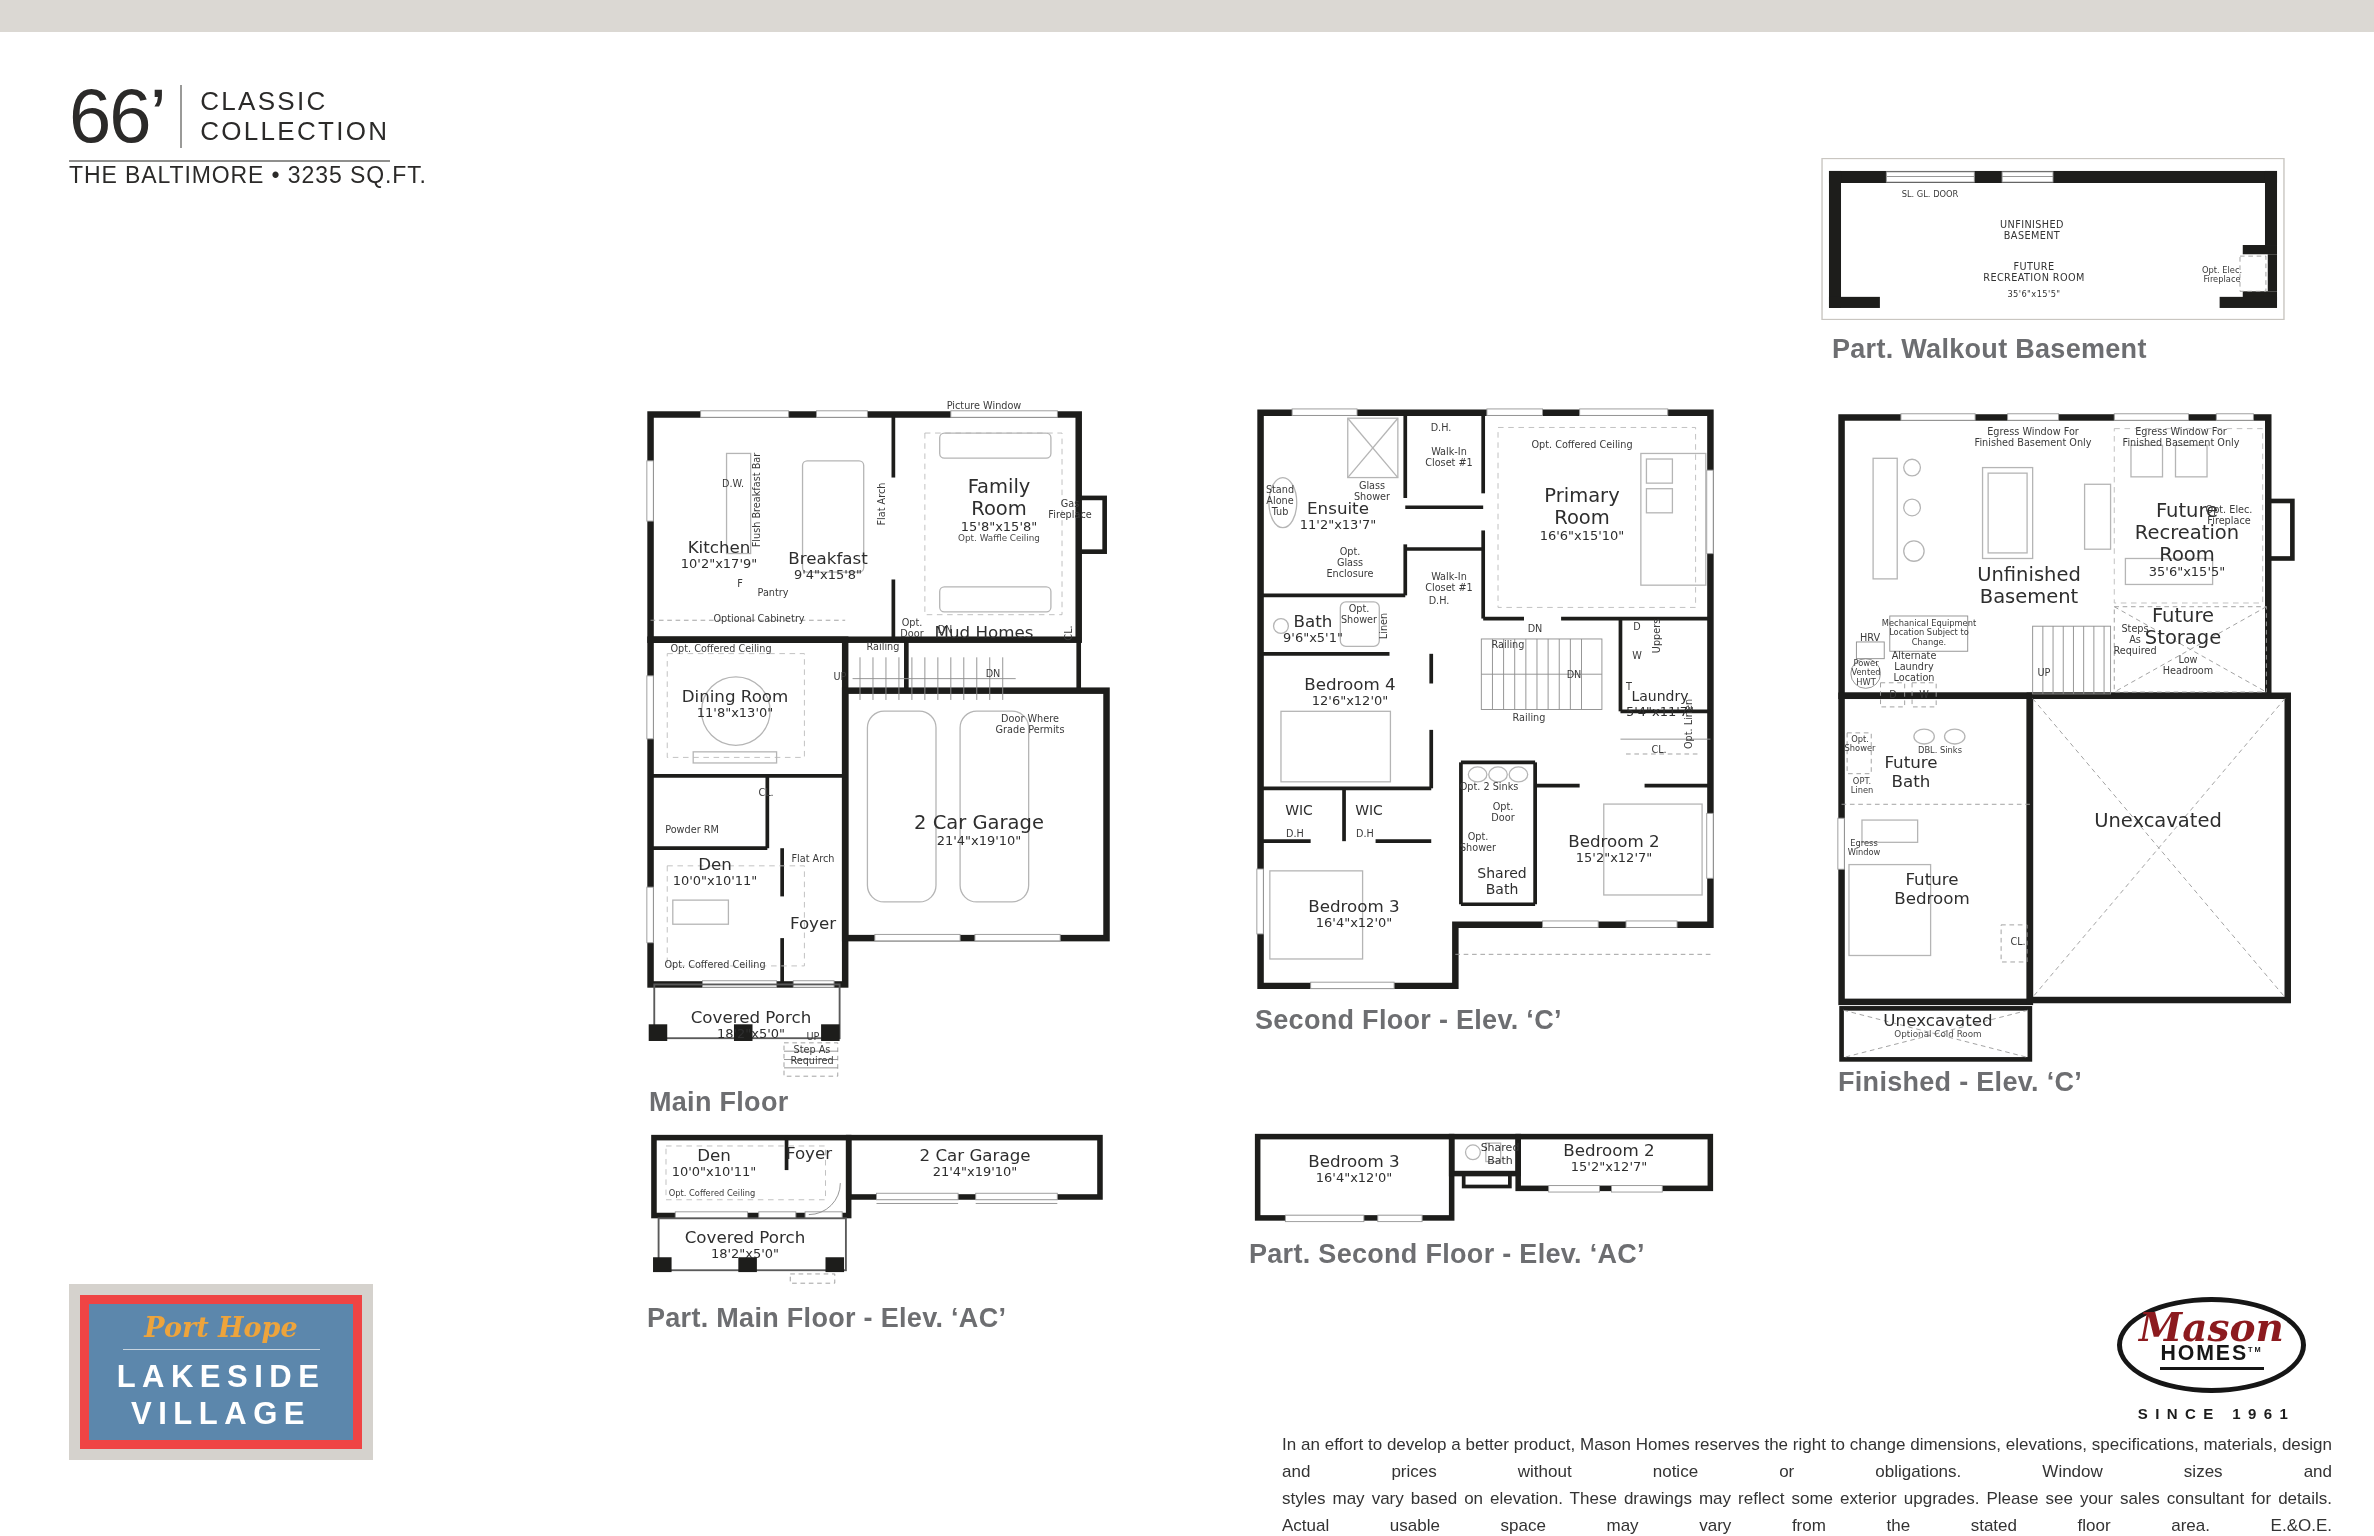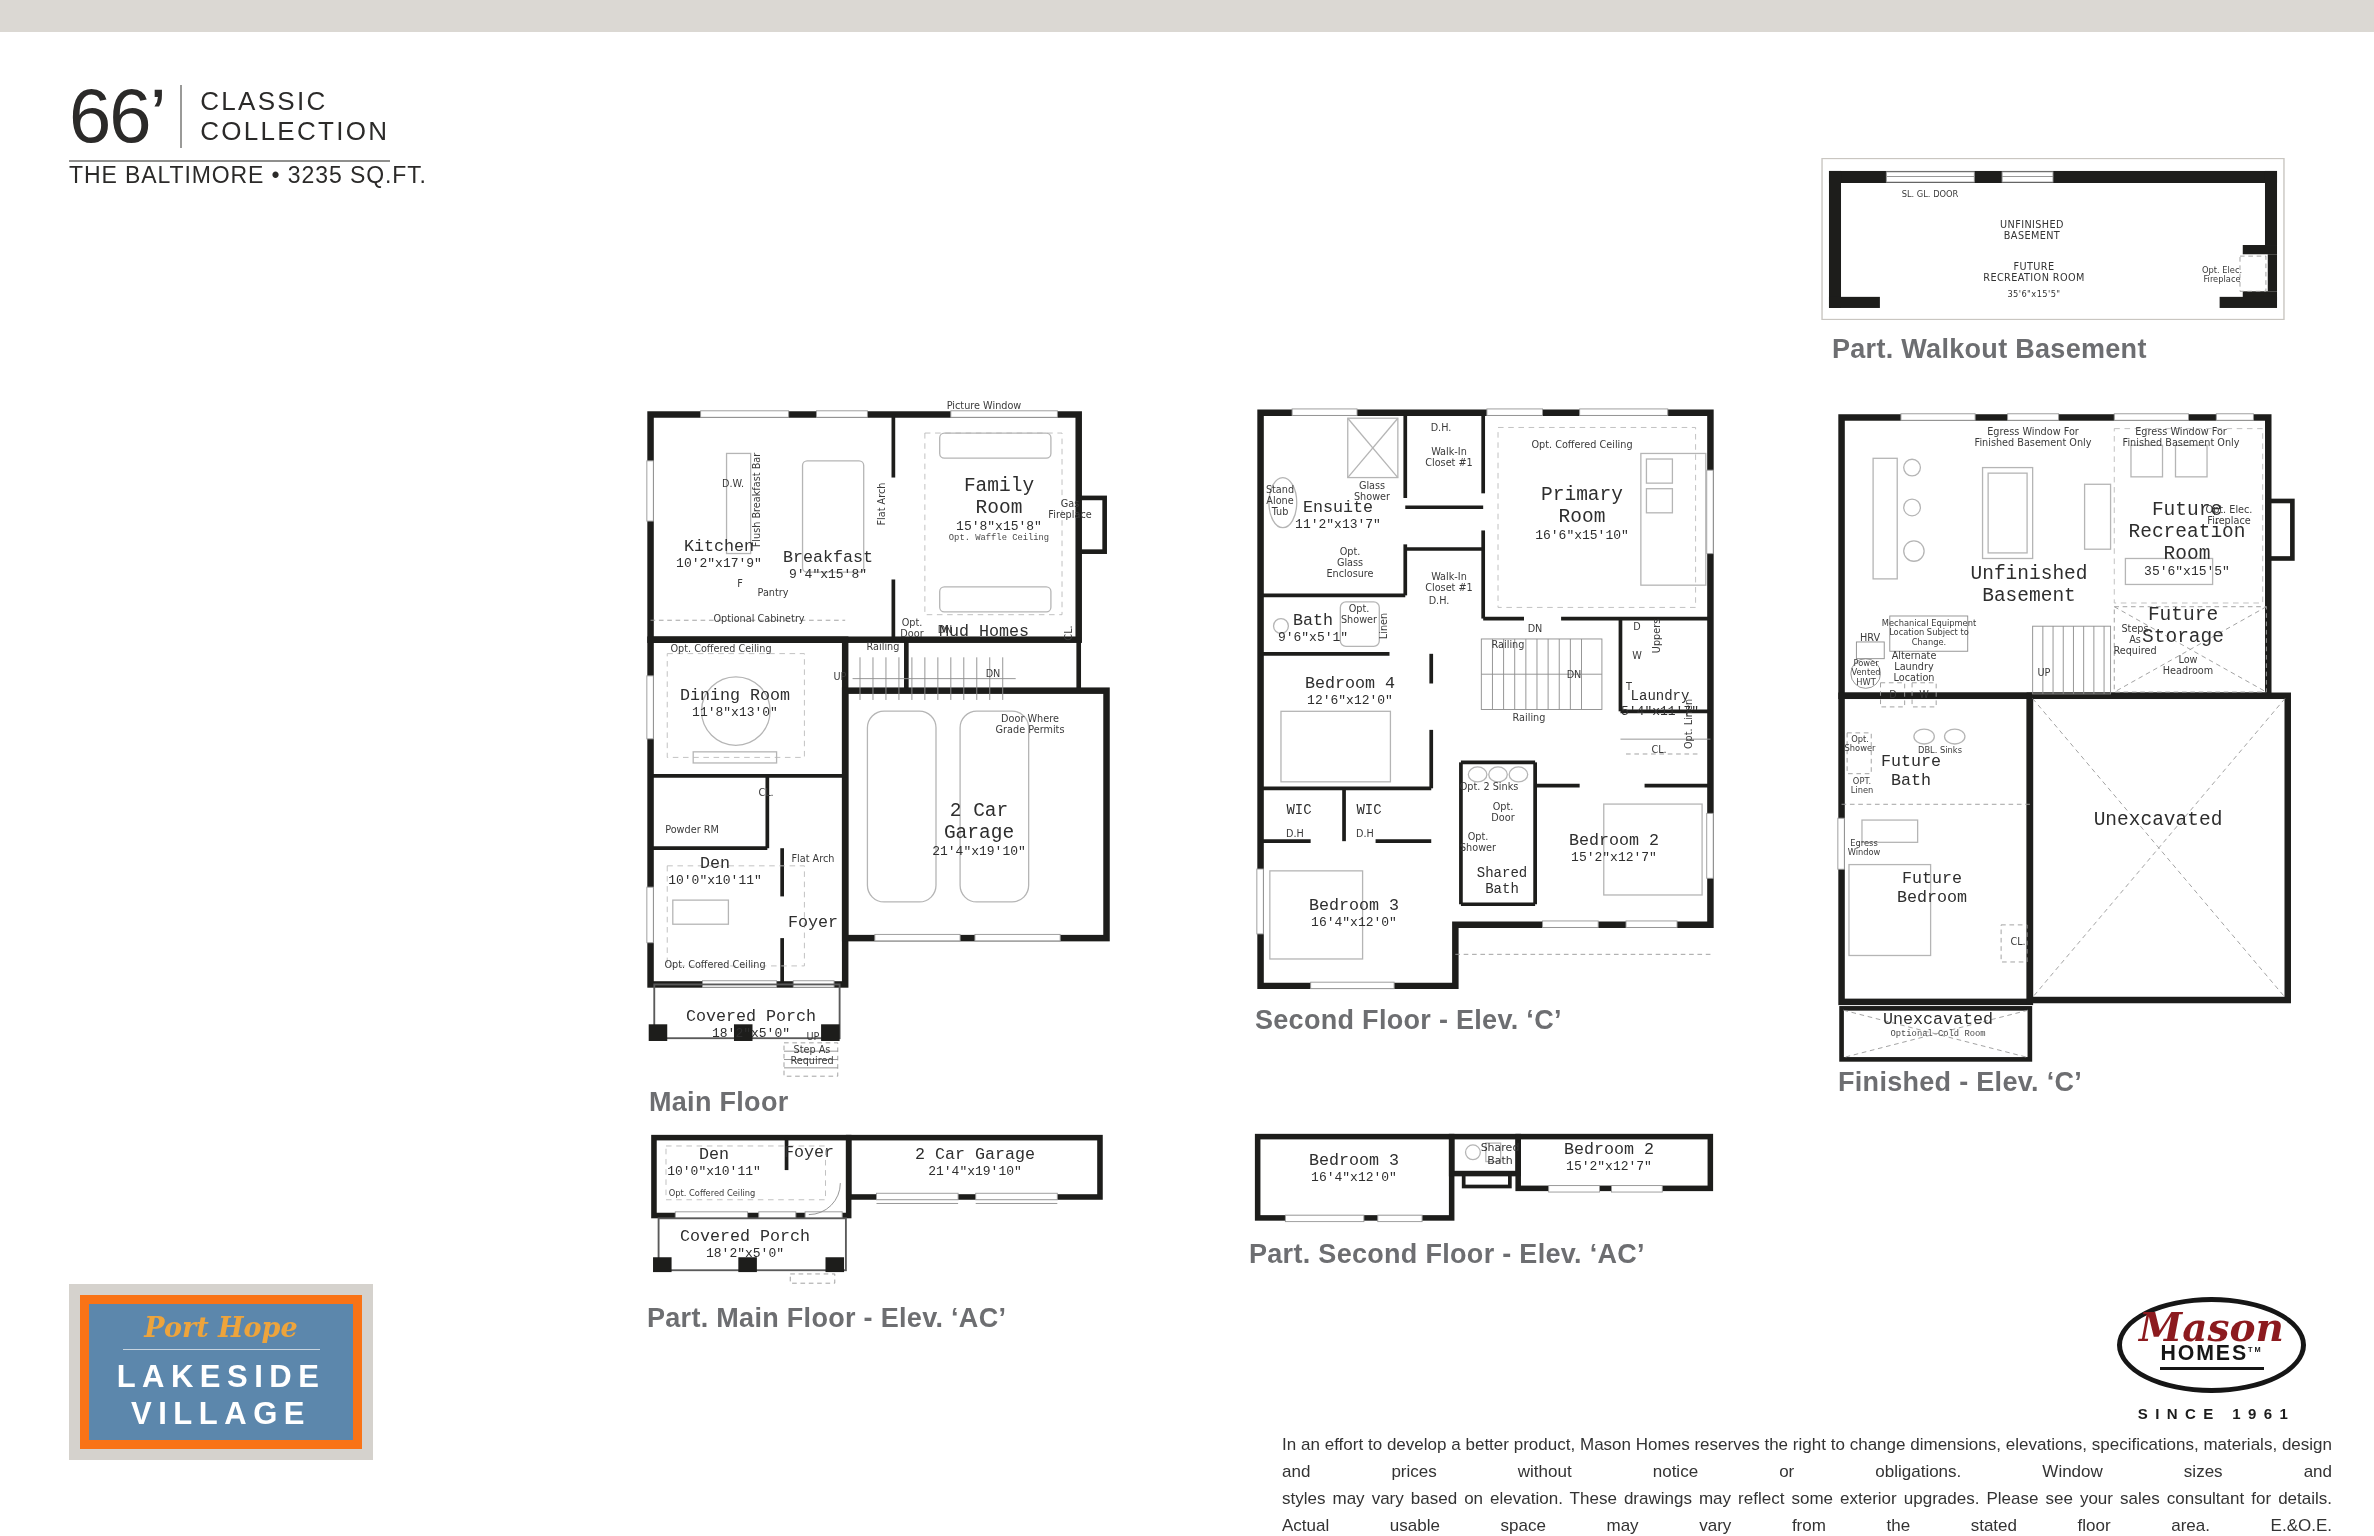--- a/index.html
+++ b/index.html
@@ -14,21 +14,21 @@
   .hdiv{width:1.9px;height:63px;background:#9a9a98;margin:0 18.6px 0 15px;}
   .hcol{font-size:26px;letter-spacing:2.3px;line-height:1.18;font-weight:400;}
   .hrule{height:1.9px;background:#8f8f8d;width:321px;margin-top:9.3px;}
   .hmodel{font-size:23px;letter-spacing:0.9px;margin-top:0;font-weight:400;}
 
   
   .plan{position:absolute;}
   .plan svg{position:absolute;left:0;top:0;}
   .lbl{position:absolute;transform:translate(-50%,-50%);text-align:center;white-space:pre-line;
        font-family:"DejaVu Sans",sans-serif;color:#333;}
-  .rm{font-size:16.7px;line-height:1.12;color:#2e2e2e;font-family:Liberation Mono, monospace;}
+  .rm{font-size:16.7px;line-height:1.12;color:#2e2e2e;}
   .rm .d{display:block;font-size:13px;}
   .rm .s{display:block;font-size:8.8px;color:#4a4a4a;}
   .rm-lg{font-size:19.5px;}
   .rm-sm{font-size:14px;}
   .nt{font-size:9.7px;line-height:1.12;color:#3a3a3a;}
   .nt-sm{font-size:8.3px;}
   .nt-lg{font-size:11px;}
   .wk{font-size:9.7px;letter-spacing:0.4px;}
   .wk .d{display:block;font-size:8.3px;margin-top:5.6px;}
   .v{writing-mode:vertical-rl;transform:translate(-50%,-50%) rotate(180deg);}
@@ -45,21 +45,21 @@
   .f{stroke:#b5b5b5;stroke-width:1.4;fill:none;}
   .dash1{stroke:#9c9c9c;stroke-width:1;fill:none;stroke-dasharray:5 4;}
   .dashf{stroke:#bdbdbd;stroke-width:1;fill:none;stroke-dasharray:6 5;}
   .win{fill:#ffffff;stroke:#999999;stroke-width:1;}
   .blk{fill:#1d1d1b;}
   .frame{fill:none;stroke:#c9c6c1;stroke-width:1.5;}
 
   
   .lv{position:absolute;left:69px;top:1284px;width:304px;height:176px;background:#d5d2cd;
       box-sizing:border-box;padding:11px;}
-  .lv-wh{width:100%;height:100%;background:#f97316;box-sizing:border-box;padding:9px;}
+  .lv-wh{width:100%;height:100%;background:#ef4444;box-sizing:border-box;padding:9px;}
   .lv-blue{width:100%;height:100%;background:#5c87ac;display:flex;flex-direction:column;
            align-items:center;justify-content:center;}
   .lv-script{font-family:"DejaVu Serif",serif;font-style:italic;font-weight:700;
              font-size:27px;color:#eda43c;}
   .lv-line{width:197px;height:0.9px;background:#c7d4df;margin:6.5px 0 9.3px 0;}
   .lv-big{color:#ffffff;font-weight:700;font-size:31px;letter-spacing:6.5px;line-height:1.18;
           font-family:"Liberation Sans",sans-serif;}
 
   
   .mh{position:absolute;left:2117px;top:1297px;width:189px;height:96px;background:#ffffff;

